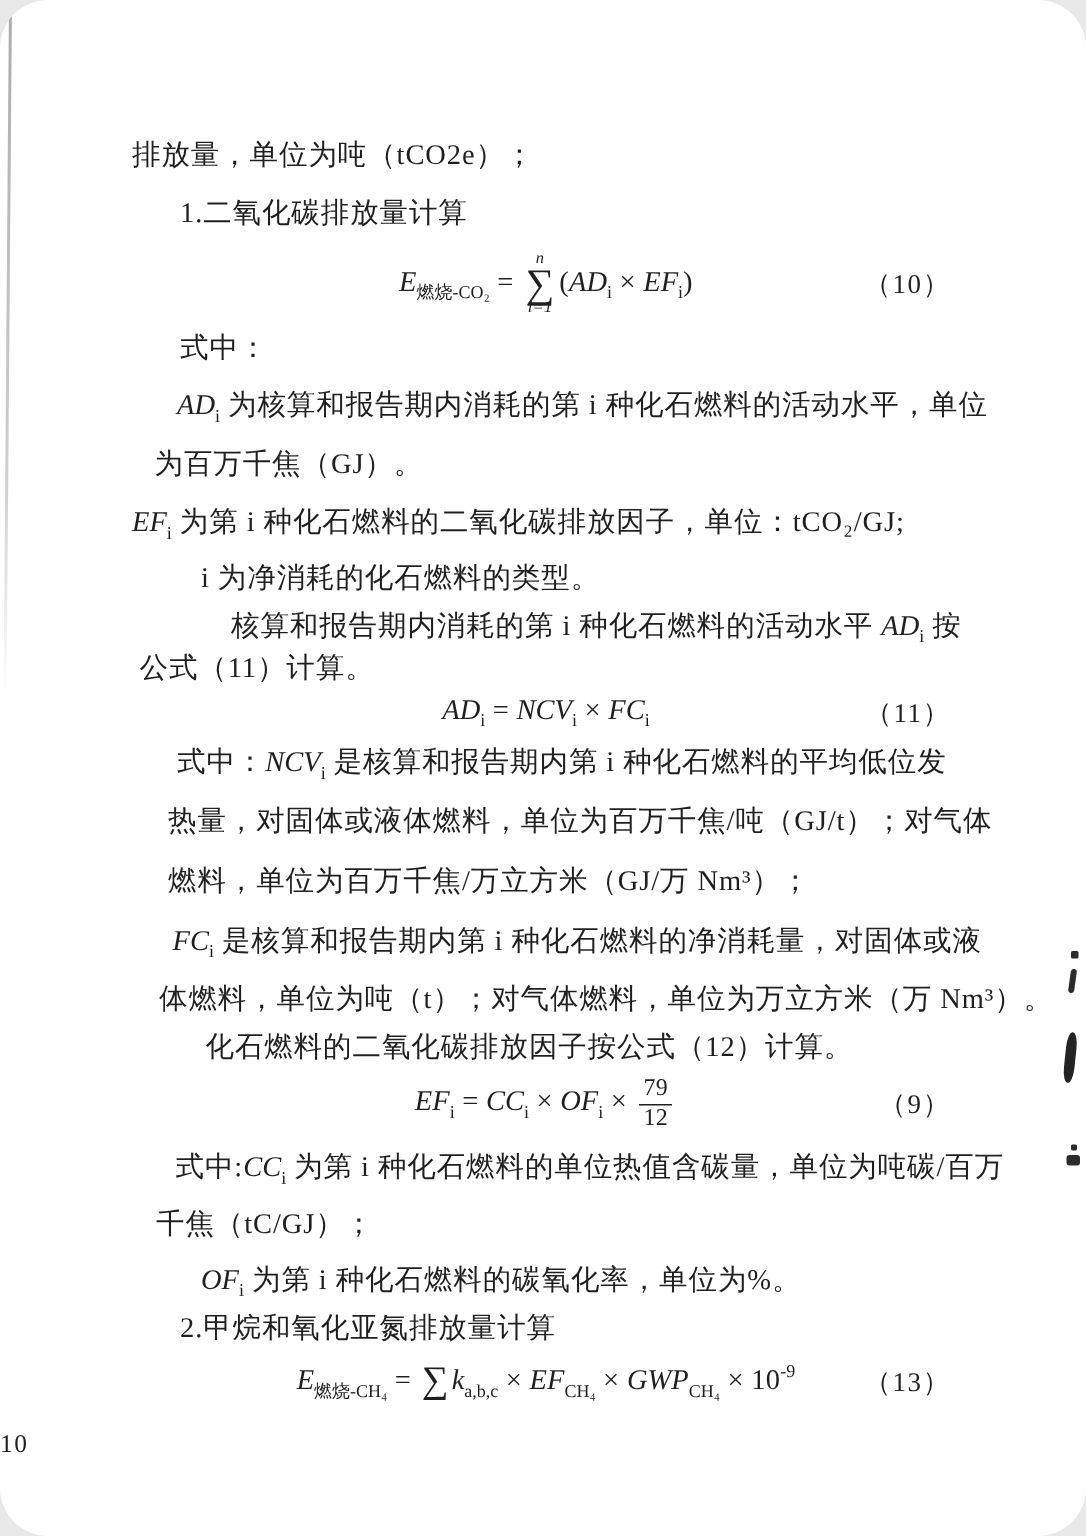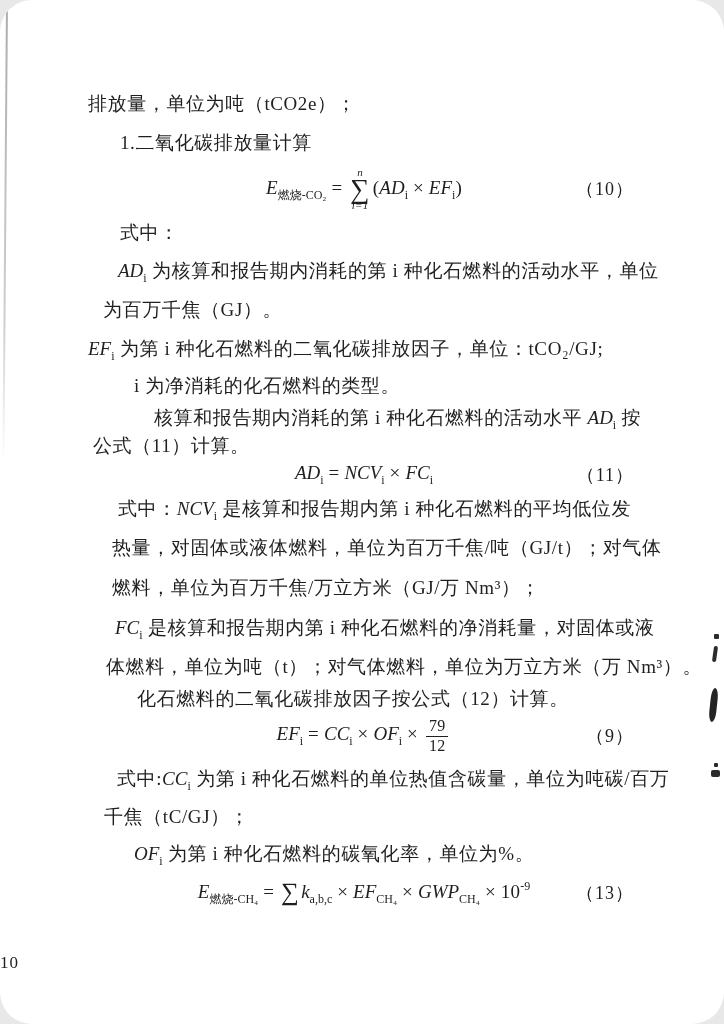--- a/index.html
+++ b/index.html
@@ -97,20 +97,21 @@
       <span class="fbody"><span class="tok-i">EF</span><span class="tok-sub">i</span><span class="tok-r"> = </span><span class="tok-i">CC</span><span class="tok-sub">i</span><span class="tok-r"> × </span><span class="tok-i">OF</span><span class="tok-sub">i</span><span class="tok-r"> × </span><span class="tok-frac">
             <span class="up">79</span>
             <span class="lo">12</span>
           </span></span>
       <span class="fnum">（9）</span>
     </div>
 
     <div class="tline" style="height:38px;line-height:38px;margin-left:29px"><span class="tok-r">式中:</span><span class="tok-i">CC</span><span class="tok-sub">i</span><span class="tok-r"> 为第 i 种化石燃料的单位热值含碳量，单位为吨碳/百万</span></div>
     <div class="tline" style="height:38px;line-height:38px;margin-left:16px"><span class="tok-r">千焦（tC/GJ）；</span></div>
     <div class="tline" style="height:36px;line-height:36px;margin-left:46px"><span class="tok-i">OF</span><span class="tok-sub">i</span><span class="tok-r"> 为第 i 种化石燃料的碳氧化率，单位为%。</span></div>
+    <div class="tline" style="height:28px;line-height:28px;margin-left:32px"><span class="tok-r">2.甲烷和氧化亚氮排放量计算</span></div>
 
     <div class="frow" style="height:42px">
       <span class="fbody"><span class="tok-i">E</span><span class="tok-sub">燃烧-CH₄</span><span class="tok-r"> = </span><span class="tok-op">∑</span><span class="tok-i">k</span><span class="tok-sub">a,b,c</span><span class="tok-r"> × </span><span class="tok-i">EF</span><span class="tok-sub">CH₄</span><span class="tok-r"> × </span><span class="tok-i">GWP</span><span class="tok-sub">CH₄</span><span class="tok-r"> × 10</span><span class="tok-sup">-9</span></span>
       <span class="fnum">（13）</span>
     </div>
   </div>
 
   <div class="page-number">10</div>
 
   <div class="artifact a1a"></div>

